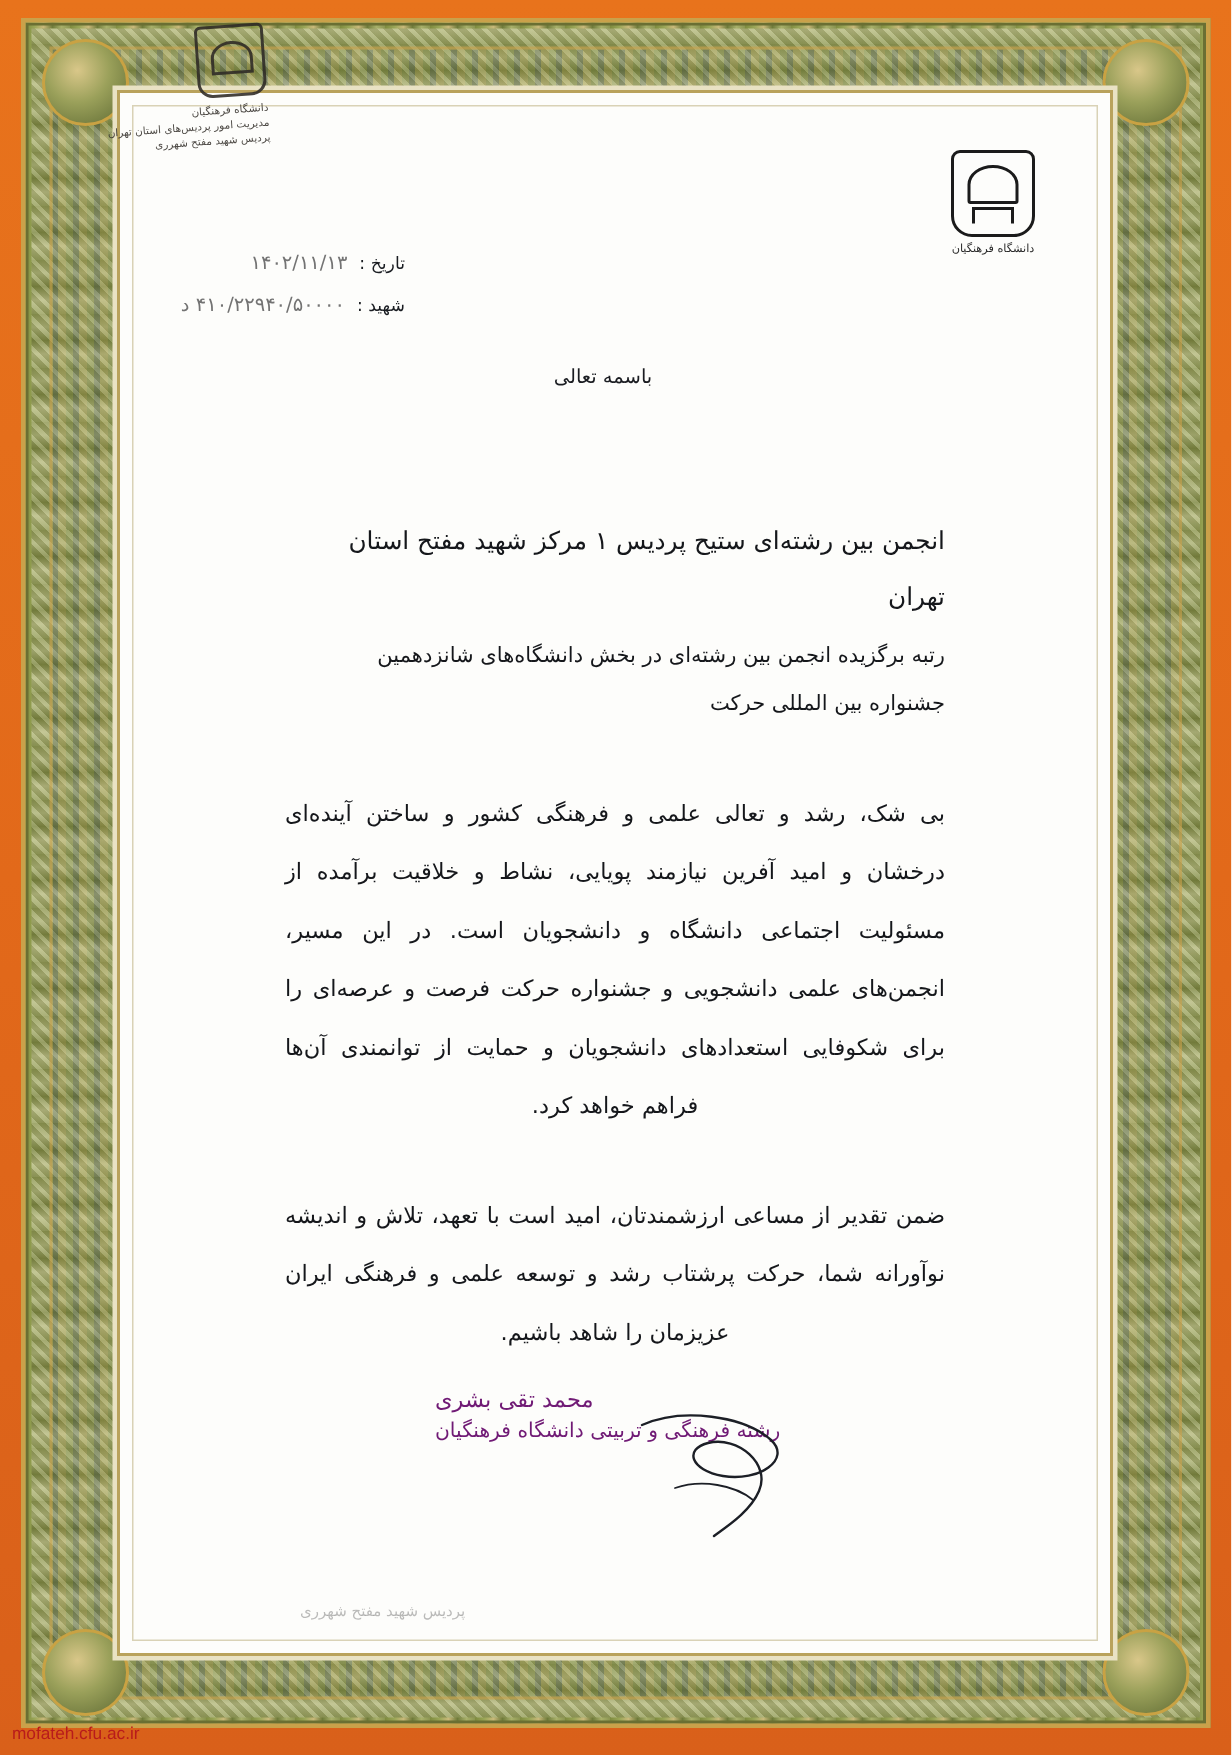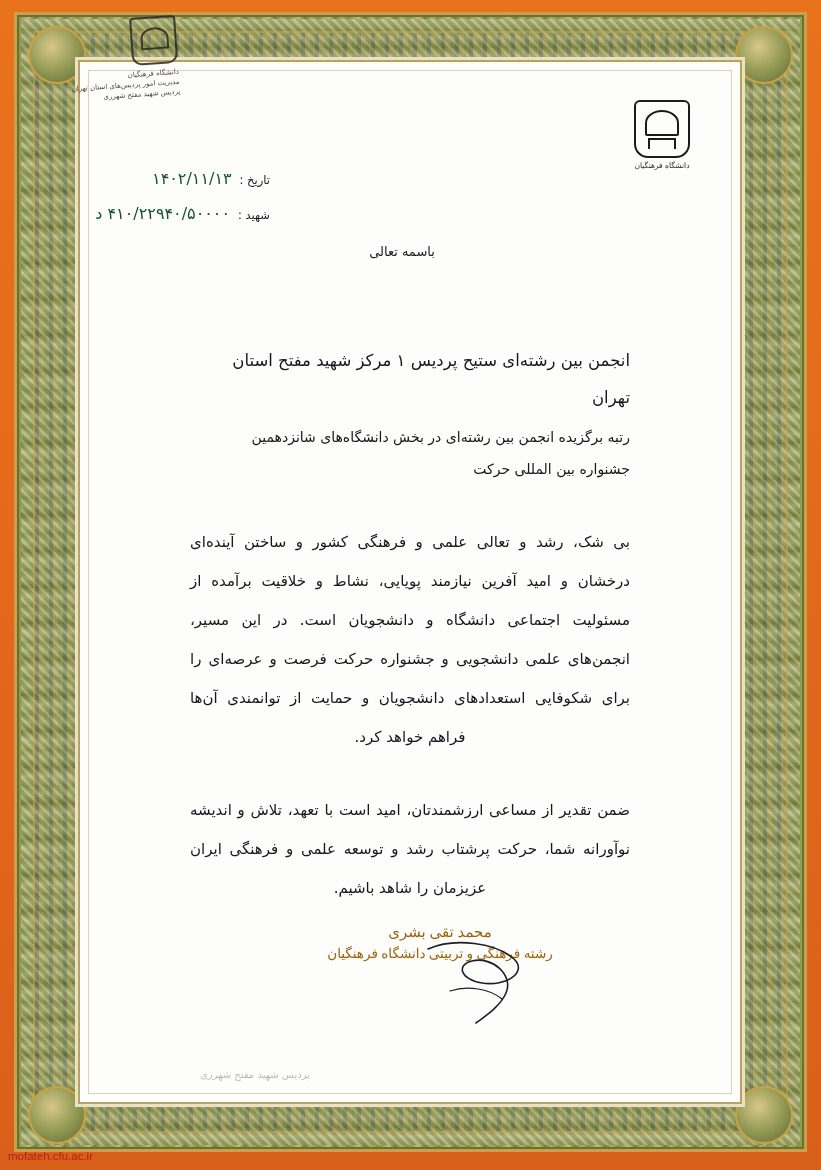--- a/index.html
+++ b/index.html
@@ -193,22 +193,22 @@
     align-items: baseline;
     justify-content: flex-start;
     gap: 8px;
     white-space: nowrap;
   }
   .meta-label {
     font-size: 11.5px;
     color: #1a1d22;
   }
   .meta-value {
-    font-size: 16px;
-    color: #14532d;
+    font-size: 13px;
+    color: #737373;
     border-bottom: 1px solid transparent;
   }
 
   
   .besmellah {
     position: absolute;
     top: 182px;
     left: 0; right: 16px;
     text-align: center;
     font-size: 13px;
@@ -250,25 +250,24 @@
   .para.second {
     margin-top: 34px;
   }
 
   
   .signature {
     position: absolute;
     right: 150px;
     bottom: 140px;
     width: 300px;
-    text-align: center;
-    z-index: 10;
-    direction: rtl;
-    color: #a16207;
-    font-family: Liberation Serif, serif;
+    text-align: left;
+    z-index: 10;
+    direction: rtl;
+    color: #701a75;
   }
   .sig-name {
     font-size: 15px;
     margin-bottom: 4px;
   }
   .sig-title {
     font-size: 13.5px;
   }
   .sig-scribble {
     position: absolute;

